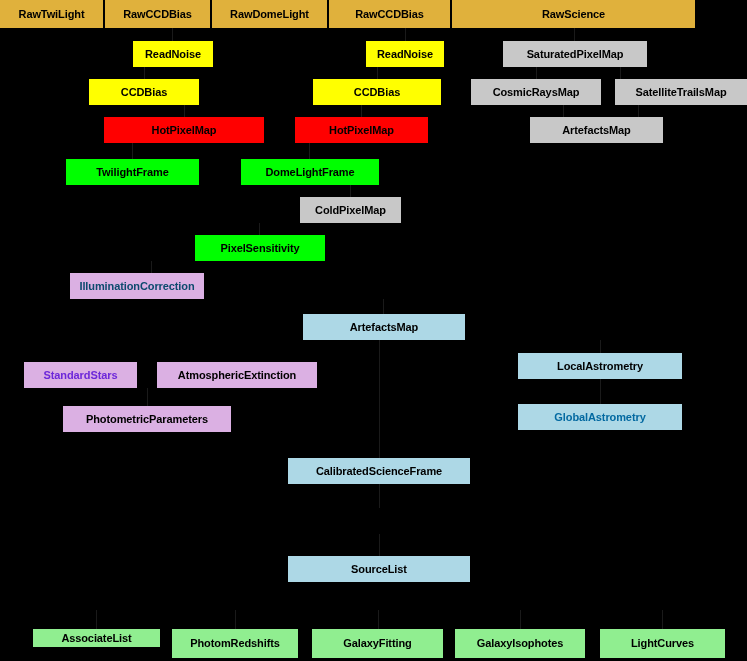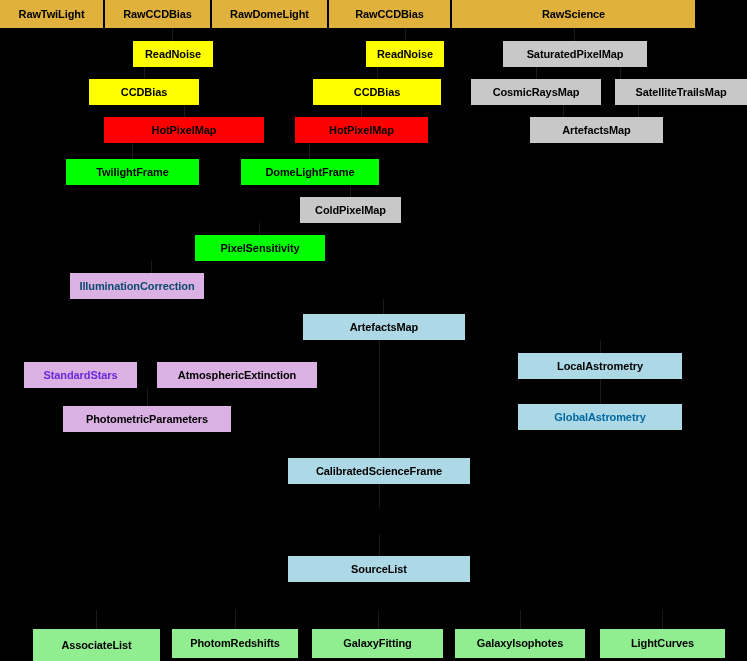--- a/index.html
+++ b/index.html
@@ -91,18 +91,18 @@
     <div class="node" style="left: 195px; top: 235px; width: 130px; height: 26px; background: rgb(0, 255, 0); color: rgb(0, 0, 0);">PixelSensitivity</div>
     <div class="node" style="left: 70px; top: 273px; width: 134px; height: 26px; background: rgb(219, 176, 227); color: #0c4a6e;">IlluminationCorrection</div>
     <div class="node" style="left: 303px; top: 314px; width: 162px; height: 26px; background: rgb(173, 216, 230); color: rgb(0, 0, 0);">ArtefactsMap</div>
     <div class="node" style="left: 24px; top: 362px; width: 113px; height: 26px; background: rgb(219, 176, 227); color: #6d28d9;">StandardStars</div>
     <div class="node" style="left: 157px; top: 362px; width: 160px; height: 26px; background: rgb(219, 176, 227); color: rgb(0, 0, 0);">AtmosphericExtinction</div>
     <div class="node" style="left: 518px; top: 353px; width: 164px; height: 26px; background: rgb(173, 216, 230); color: rgb(0, 0, 0);">LocalAstrometry</div>
     <div class="node" style="left: 63px; top: 406px; width: 168px; height: 26px; background: rgb(219, 176, 227); color: rgb(0, 0, 0);">PhotometricParameters</div>
     <div class="node" style="left: 518px; top: 404px; width: 164px; height: 26px; background: rgb(173, 216, 230); color: #0369a1;">GlobalAstrometry</div>
     <div class="node" style="left: 288px; top: 458px; width: 182px; height: 26px; background: rgb(173, 216, 230); color: rgb(0, 0, 0);">CalibratedScienceFrame</div>
     <div class="node" style="left: 288px; top: 556px; width: 182px; height: 26px; background: rgb(173, 216, 230); color: rgb(0, 0, 0);">SourceList</div>
-    <div class="node" style="left: 33px; top: 629px; width: 127px; height: 33px; background: rgb(144, 238, 144); color: rgb(0, 0, 0);">AssociateList</div>
+    <div class="node" style="left: 33px; top: 629px; width: 127px; height: 18px; background: rgb(144, 238, 144); color: rgb(0, 0, 0);">AssociateList</div>
     <div class="node" style="left: 172px; top: 629px; width: 126px; height: 29px; background: rgb(144, 238, 144); color: rgb(0, 0, 0);">PhotomRedshifts</div>
     <div class="node" style="left: 312px; top: 629px; width: 131px; height: 29px; background: rgb(144, 238, 144); color: rgb(0, 0, 0);">GalaxyFitting</div>
     <div class="node" style="left: 455px; top: 629px; width: 130px; height: 29px; background: rgb(144, 238, 144); color: rgb(0, 0, 0);">GalaxyIsophotes</div>
     <div class="node" style="left: 600px; top: 629px; width: 125px; height: 29px; background: rgb(144, 238, 144); color: rgb(0, 0, 0);">LightCurves</div>
   </div>
 
 </body></html>

